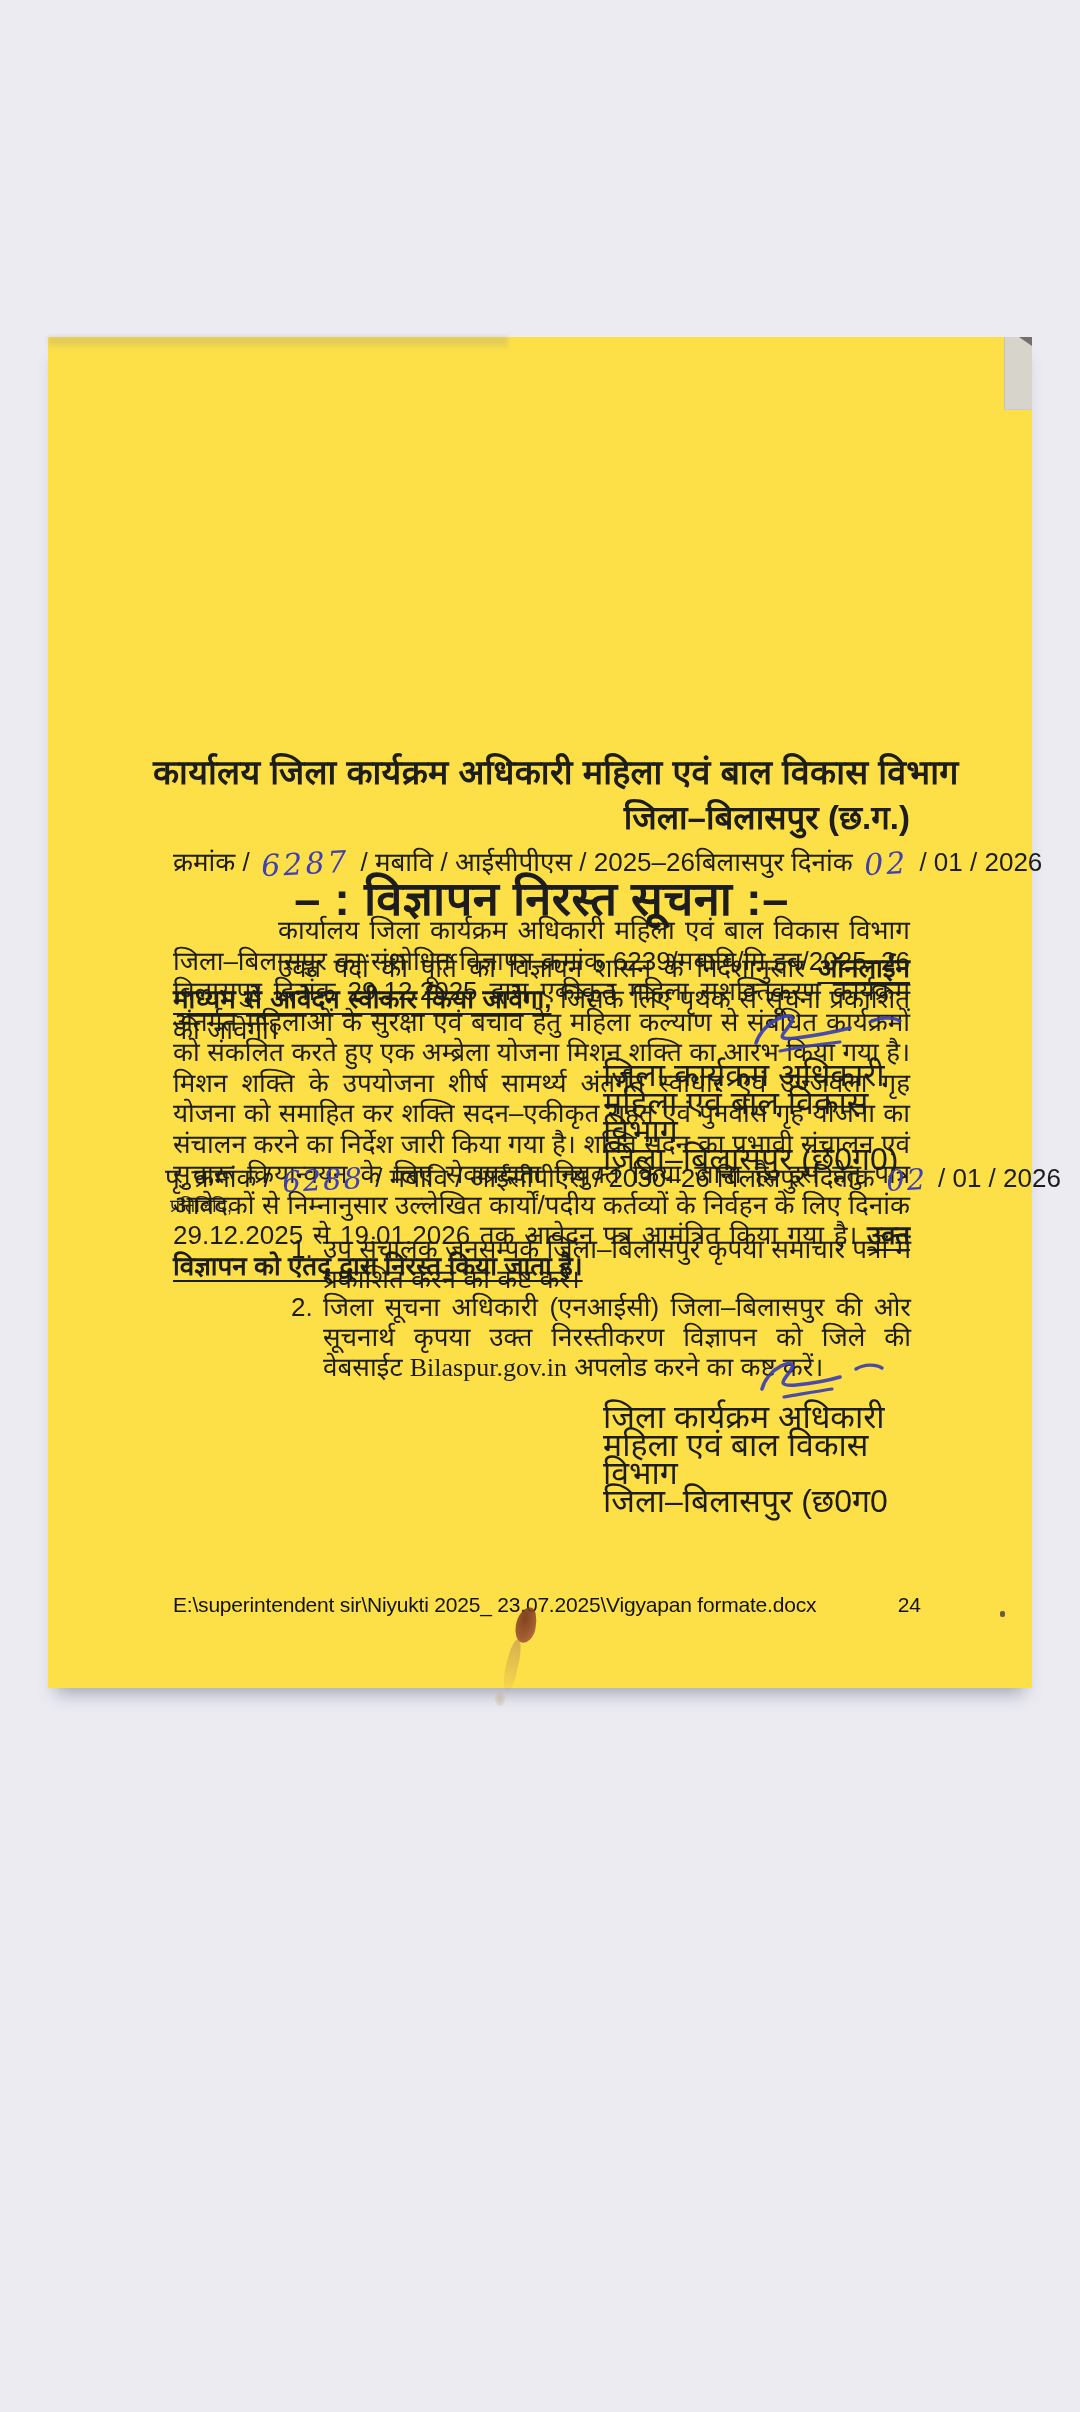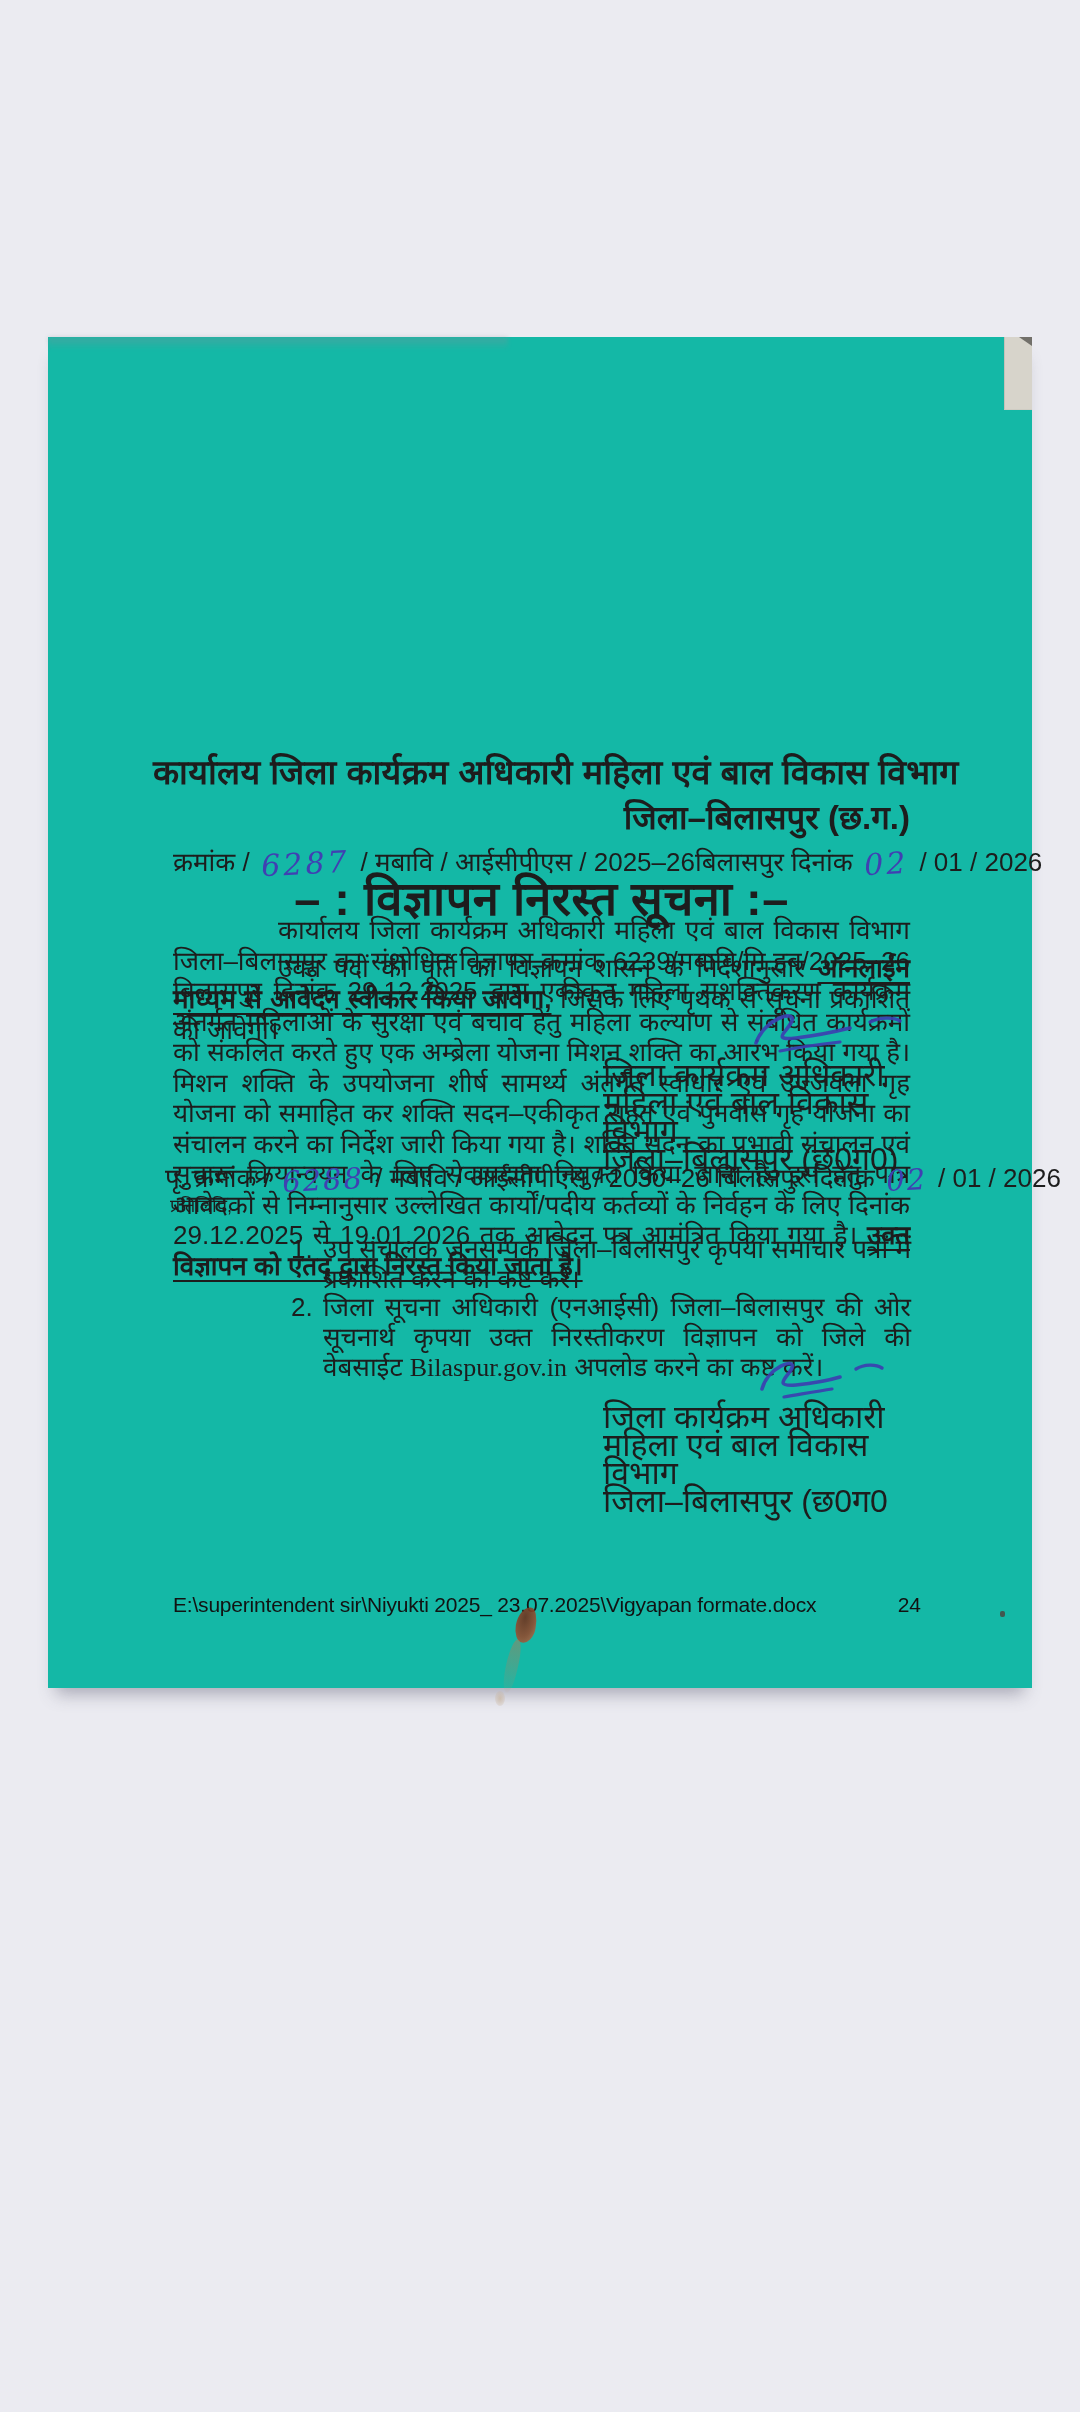--- a/index.html
+++ b/index.html
@@ -15,21 +15,21 @@
     position: absolute;
     left: 0; top: 0;
     width: 1080px; height: 2412px;
   }
   .paper {
     position: absolute;
     left: 48px;
     top: 337px;
     width: 984px;
     height: 1351px;
-    background: #14b8a6;
+    background: #fde047;
     box-shadow: 0 14px 16px -8px rgba(88, 88, 110, 0.45);
     color: #1d1d1d;
   }
   
   .fold-corner {
     position: absolute;
     right: 0; top: 0;
     width: 27px; height: 72px;
     background: #d7d4cb;
     border-left: 1px solid #c4c1b8;

